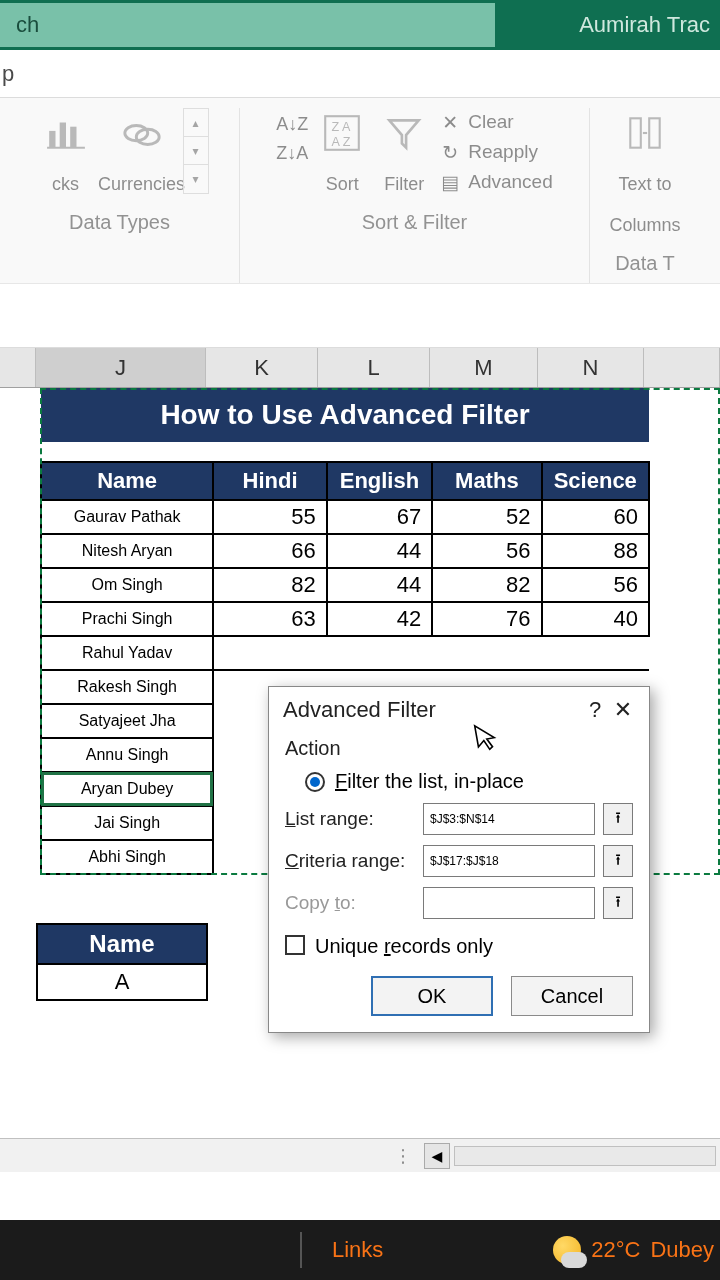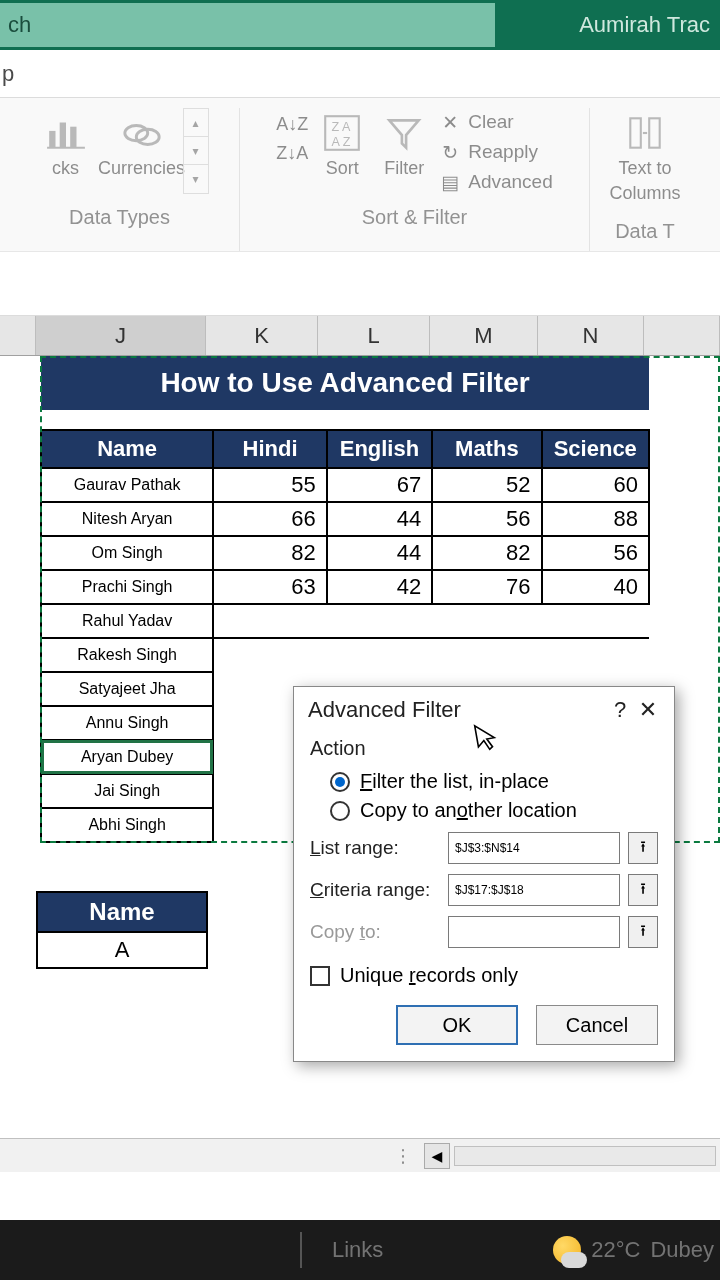--- a/index.html
+++ b/index.html
@@ -1,31 +1,31 @@
 <!DOCTYPE html>
 <html><head>
 <meta charset="utf-8">
 <style>
   * { box-sizing: border-box; margin: 0; padding: 0; font-family: "Segoe UI", Arial, sans-serif; }
   body { width: 720px; height: 1280px; background: #fff; overflow: hidden; position: relative; }
 
   
   .titlebar { height: 50px; background: #0f6f51; display: flex; align-items: center; }
-  .titlebar .search { width: 495px; height: 44px; background: #79c1a9; display: flex; align-items: center; padding: 0 8px; font-size: 22px; color: #1a4d3d; }
+  .titlebar .search { width: 495px; height: 44px; background: #79c1a9; display: flex; align-items: center; padding: 0 16px; font-size: 22px; color: #1a4d3d; }
   .titlebar .right { flex: 1; display: flex; align-items: center; justify-content: flex-end; padding-right: 10px; color: #cfe8de; font-size: 22px; }
 
   
   .fnbar { height: 48px; border-bottom: 1px solid #dcdcdc; display: flex; align-items: center; padding-left: 2px; font-size: 22px; color: #4a4a4a; }
 
   
   .ribbon { background: #f5f5f5; border-bottom: 1px solid #d6d6d6; padding: 10px 0 0 0; opacity: 0.58; }
   .ribbon-groups { display: flex; align-items: stretch; }
   .group { border-right: 1px solid #d0d0d0; padding: 0 8px; display: flex; flex-direction: column; align-items: center; }
   .group-row { display: flex; align-items: flex-start; gap: 6px; }
-  .bigbtn { width: 70px; display: flex; flex-direction: column; align-items: center; justify-content: flex-start; gap: 4px; color: #3a3a3a; font-size: 18px; padding: 4px 2px; }
+  .bigbtn { width: 70px; display: flex; flex-direction: column; align-items: center; justify-content: flex-start; gap: 20px; color: #3a3a3a; font-size: 18px; padding: 4px 2px; }
   .bigbtn .ico { width: 42px; height: 42px; display: flex; align-items: center; justify-content: center; }
   .spin { width: 26px; display: flex; flex-direction: column; border: 1px solid #c8c8c8; }
   .spin div { height: 28px; display: flex; align-items: center; justify-content: center; border-bottom: 1px solid #c8c8c8; font-size: 12px; color: #666; }
   .spin div:last-child { border-bottom: none; }
   .smallbtn-col { display: flex; flex-direction: column; gap: 6px; padding-top: 2px; }
   .smallbtn { display: flex; align-items: center; gap: 6px; font-size: 19px; color: #3a3a3a; }
   .smallbtn .sico { width: 24px; height: 24px; display: flex; align-items: center; justify-content: center; }
   .group-label { font-size: 20px; color: #444; text-align: center; padding: 12px 0 8px 0; }
   .sortcol { display:flex; flex-direction:column; gap:8px; padding-top:6px;}
   .sortmini { display:flex; align-items:center; gap:2px; font-size:18px; color:#3a3a3a;}
@@ -56,56 +56,56 @@
 
   .crit-table { margin-left:36px; margin-top:48px;}
   .crit-table table { border-collapse: collapse;}
   .crit-hdr td { background:#1f3864; color:#fff; font-weight:bold; font-size:24px; text-align:center; height:40px; border:2px solid #000; width:170px;}
   .crit-data td { font-size:22px; text-align:center; height:36px; border:2px solid #000; width:170px; background:#fff;}
 
   
   .sel-cell { outline:3px solid #217346; outline-offset:-3px; }
 
   
-  .dialog { position:absolute; left:268px; top:686px; width:382px; background:#fff; border:1px solid #888; box-shadow: 4px 4px 14px rgba(0,0,0,0.35); margin-left: 25px; }
+  .dialog { position:absolute; left:268px; top:686px; width:382px; background:#fff; border:1px solid #888; box-shadow: 4px 4px 14px rgba(0,0,0,0.35); }
   .dialog .dtitle { display:flex; align-items:center; padding:10px 12px 6px 14px; font-size:22px; color:#222; }
   .dialog .dtitle .dtxt { flex:1; }
   .dialog .dtitle .help { width:28px; text-align:center; font-size:22px; color:#222; }
   .dialog .dtitle .close { width:28px; text-align:center; font-size:22px; color:#222; }
   .dialog .dbody { padding: 8px 16px 16px 16px; }
   .dsection { font-size:20px; color:#222; margin-bottom:10px; }
   .radio-row { display:flex; align-items:center; gap:10px; font-size:20px; margin:6px 0 4px 20px; }
   .radio { width:20px; height:20px; border:2px solid #333; border-radius:50%; display:flex; align-items:center; justify-content:center; }
   .radio .dot { width:10px; height:10px; background:#0066cc; border-radius:50%; }
   .field-row { display:flex; align-items:center; gap:8px; margin:10px 0; }
   .field-label { width:130px; font-size:19px; color:#222; }
   .field-label.dis { color:#999;}
   .field-input { flex:1; height:32px; border:1px solid #7a7a7a; font-size:12px; padding:2px 6px; background:#fff; }
   .field-input.dis { background:#fff; color:#999;}
   .range-btn { width:30px; height:32px; border:1px solid #7a7a7a; display:flex; align-items:center; justify-content:center; font-size:16px; background:#f0f0f0;}
-  .chk-row { display:flex; align-items:center; gap:10px; margin:16px 0 18px 0; font-size:20px;}
+  .chk-row { display:flex; align-items:flex-start; gap:10px; margin:16px 0 18px 0; font-size:20px;}
   .chk { width:20px; height:20px; border:2px solid #333; }
   .btn-row { display:flex; justify-content:flex-end; gap:18px;}
   .btn { width:122px; height:40px; border:1px solid #8a8a8a; background:#f3f3f3; font-size:20px; display:flex; align-items:center; justify-content:center;}
   .btn.primary { border:2px solid #2f6fb3; }
 
   
   .cursor { position:absolute; left:474px; top:722px; font-size:26px; color:#000; pointer-events:none; transform: rotate(-10deg);}
   .cursor svg { width:24px; height:30px;}
 
   
   .hscroll { position:absolute; left:0; right:0; top:1138px; height:34px; background:#f1f1f1; border-top:1px solid #c0c0c0; display:flex; align-items:center; }
   .hscroll .dots { width:420px; text-align:right; padding-right:8px; color:#888; font-size:18px;}
   .hscroll .arrow { width:26px; height:26px; border:1px solid #aaa; background:#e5e5e5; display:flex; align-items:center; justify-content:center; font-size:14px; margin-left:4px;}
   .hscroll .track { flex:1; height:20px; background:#e9e9e9; border:1px solid #c0c0c0; margin:0 4px;}
 
   .blankstrip { position:absolute; left:0; right:0; top:1172px; height:48px; background:#fff;}
 
   
-  .taskbar { position:absolute; left:0; right:0; bottom:0; height:60px; background:#1b1b1b; display:flex; align-items:center; color:#737373; font-size:22px;}
+  .taskbar { position:absolute; left:0; right:0; bottom:0; height:60px; background:#1b1b1b; display:flex; align-items:center; color:#f97316; font-size:22px;}
   .taskbar .sep { width:2px; height:36px; background:#555; margin:0 18px 0 300px;}
   .taskbar .links { padding-left:12px;}
   .taskbar .weather { margin-left:auto; display:flex; align-items:center; gap:10px; padding-right:6px;}
   .sun { width:28px; height:28px; border-radius:50%; background: radial-gradient(circle at 35% 35%, #ffd966, #f4b323); position:relative;}
   .sun::after { content:""; position:absolute; right:-6px; bottom:-4px; width:26px; height:16px; background:#d9d9d9; border-radius:10px;}
 
   u.acc { text-decoration: underline; }
 </style>
 </head>
 <body>
@@ -328,24 +328,20 @@
     <span class="close">✕</span>
   </div>
   <div class="dbody">
     <div class="dsection">Action</div>
     <div class="radio-row">
       <span class="radio">
           <span class="dot"></span>
         </span>
       <span><u class="acc">F</u>ilter the list, in-place</span>
     </div>
-    <div class="radio-row">
-      <span class="radio"></span>
-      <span>Copy to an<u class="acc">o</u>ther location</span>
-    </div>
 
     <div class="field-row">
       <span class="field-label"><u class="acc">L</u>ist range:</span>
       <input class="field-input" value="$J$3:$N$14" style="">
       <span class="range-btn">⭱</span>
     </div>
     <div class="field-row">
       <span class="field-label"><u class="acc">C</u>riteria range:</span>
       <input class="field-input" value="$J$17:$J$18" style="">
       <span class="range-btn">⭱</span>

